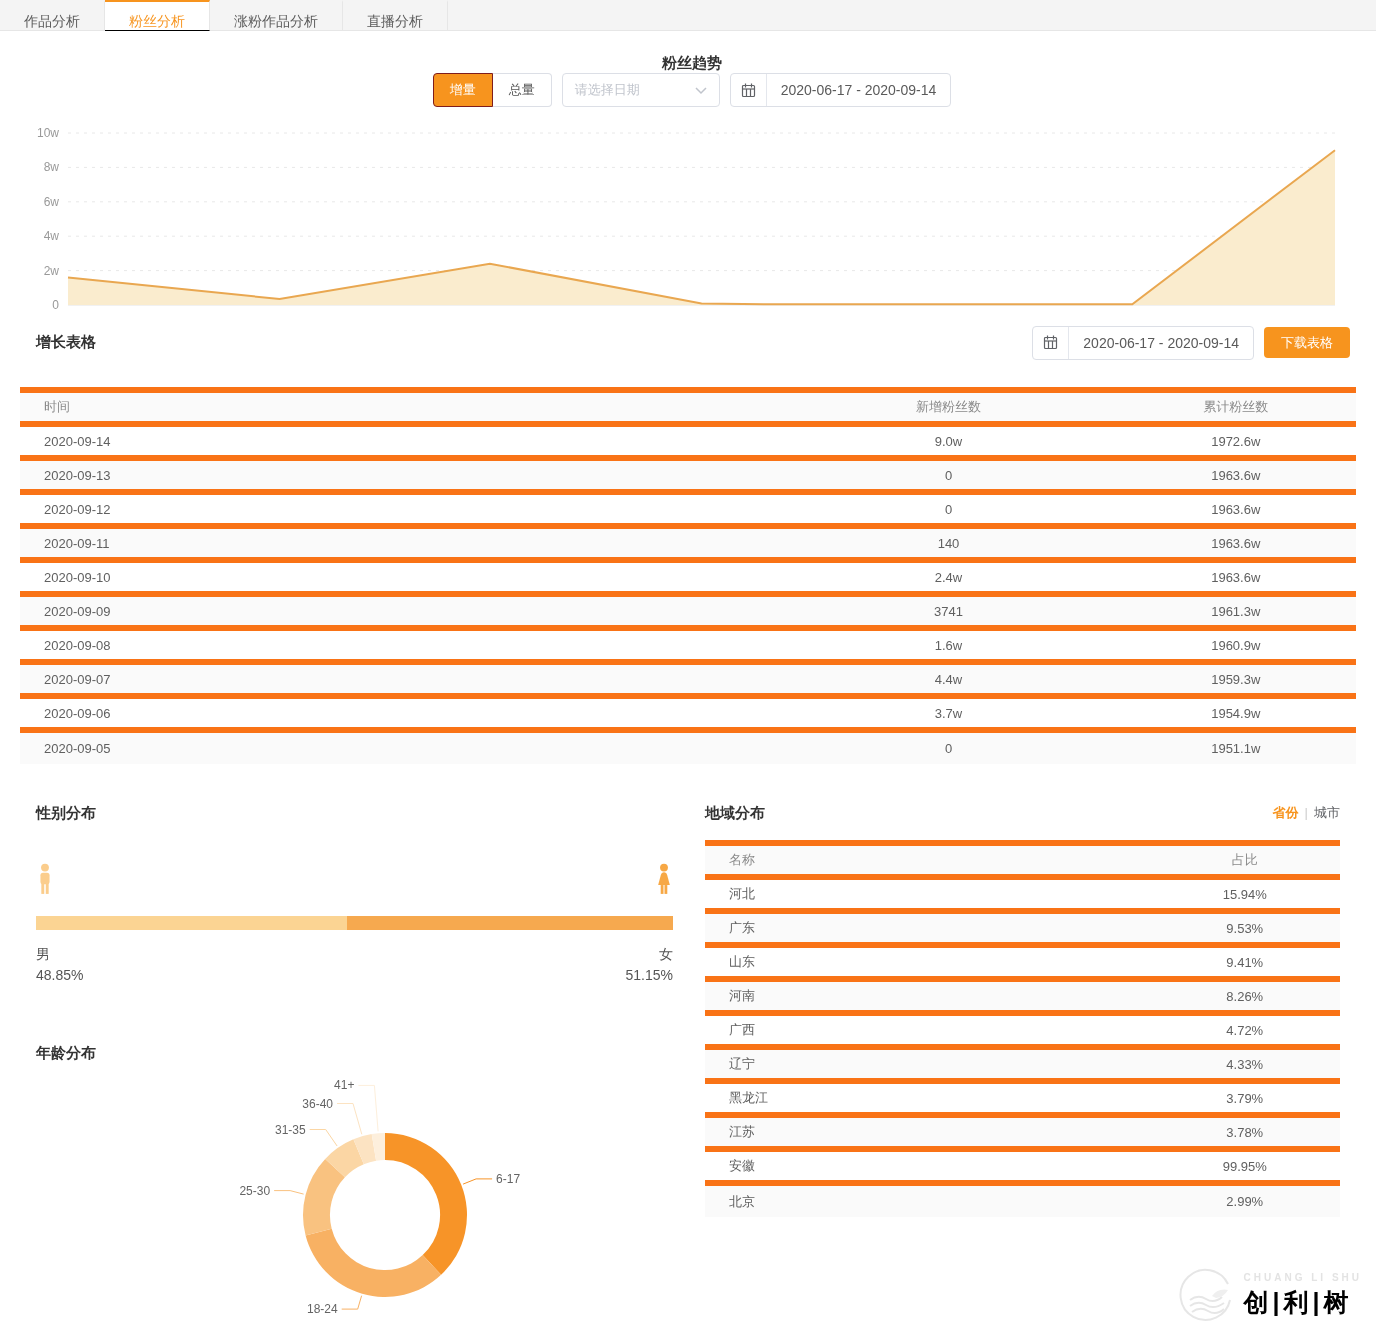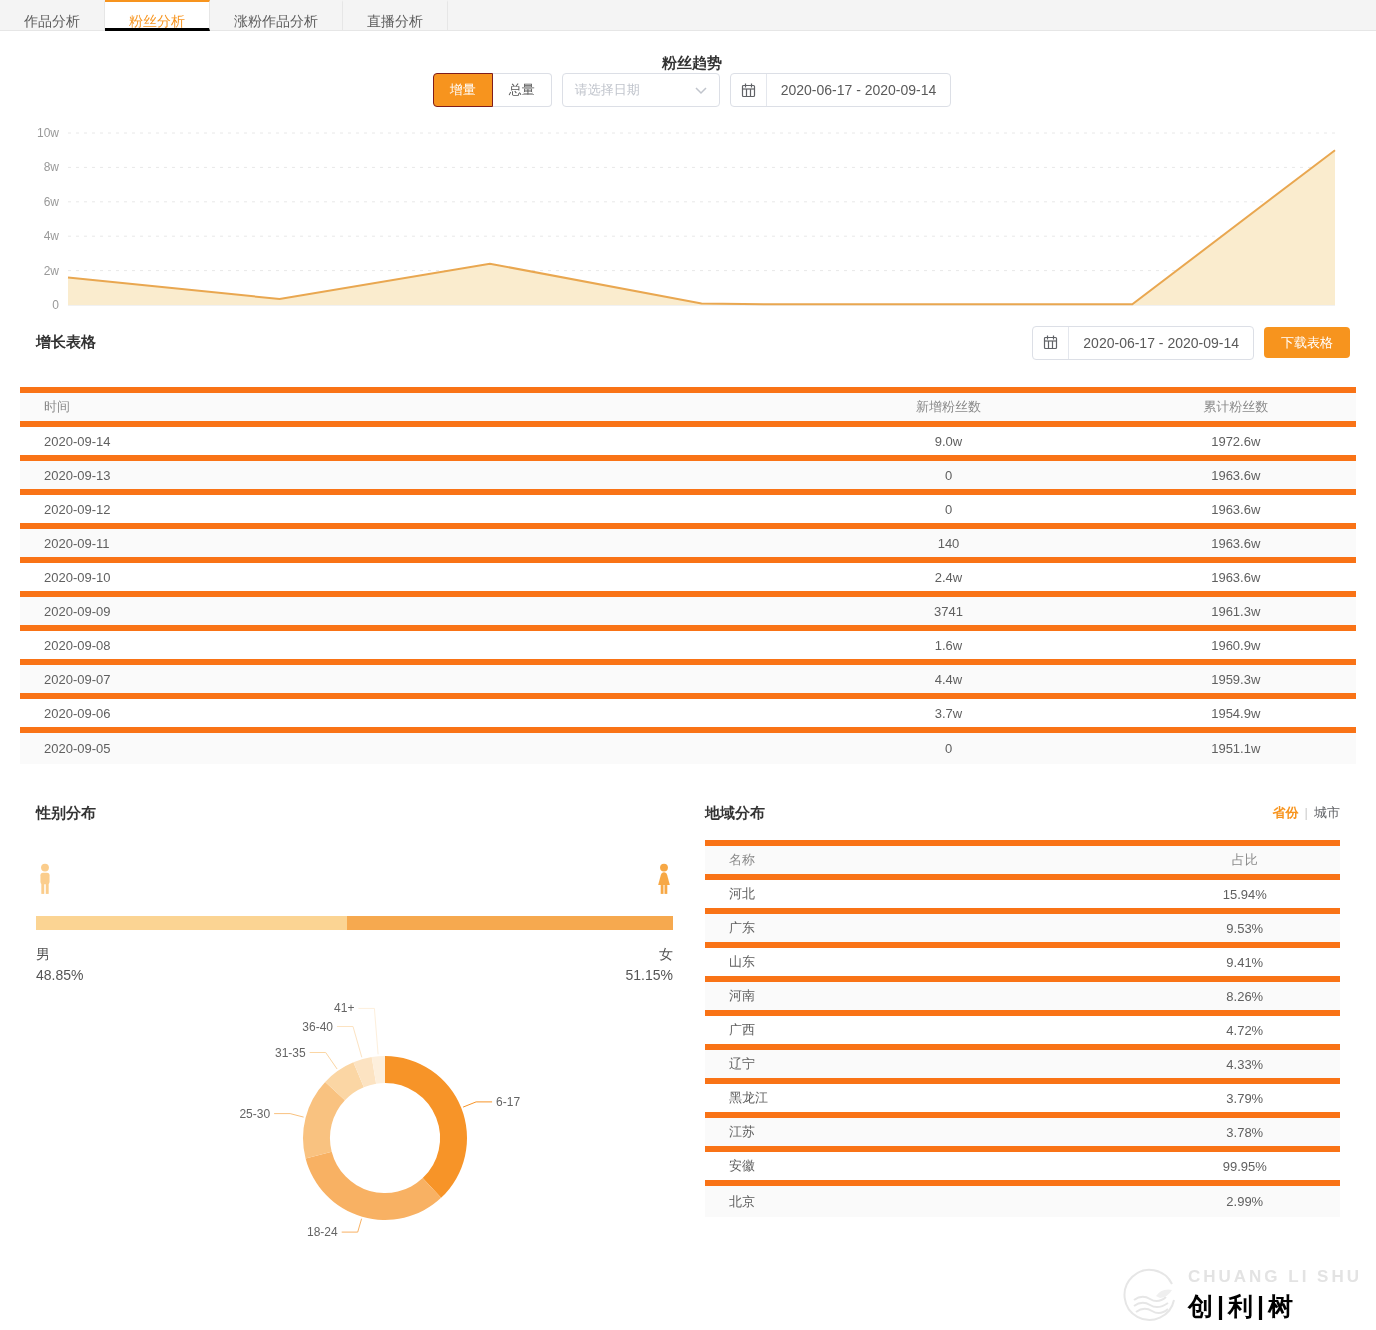--- a/index.html
+++ b/index.html
@@ -5,21 +5,21 @@
   * { box-sizing: border-box; margin: 0; padding: 0; }
   html,body { background:#fff; }
   body { font-family: "Liberation Sans", "DejaVu Sans", sans-serif; }
   .page { position:relative; width:1376px; height:1330px; background:#fff; overflow:hidden; }
 
   
   .tabbar { display:flex; height:31px; background:#f4f4f4; }
   .tab { padding:0 24px; line-height:38px; font-size:14px; color:#5a5a5a;
          background:#f4f4f4; border-right:1px solid #e6e6e6; border-bottom:1px solid #e6e6e6;
          border-top:2px solid transparent; cursor:pointer; white-space:nowrap; }
-  .tab.active { background:#fff; color:#f7941e; border-top:2px solid #f7941e; border-bottom:3px solid #000000; }
+  .tab.active { background:#fff; color:#f7941e; border-top:2px solid #f7941e; border-bottom:1px solid #000000; }
   .tab-filler { flex:1; border-bottom:1px solid #e6e6e6; }
 
   
   .trend-head { display:flex; justify-content:space-between; align-items:center; margin:23px 28px 0 36px; height:34px;flex-direction:column; }
   .sec-title { font-size:15px; font-weight:bold; color:#333; }
   .controls { display:flex; align-items:center; gap:10px; }
   .mode-group { display:flex; }
   .mode-btn { height:34px; line-height:32px; padding:0 16px; font-size:13px; cursor:pointer; }
   .mode-btn.active { background:#f7941e; color:#fff; border:1px solid #7f1d1d; border-radius:4px 0 0 4px; }
   .mode-btn.plain { background:#fff; color:#555; border:1px solid #dcdfe6; border-left:none; border-radius:0 4px 4px 0;text-align:right; }
@@ -70,21 +70,21 @@
   .region-tabs .sep { color:#ccc; margin:0 6px; }
   .region-tabs .city { color:#606266; cursor:pointer; }
   .region-table { width:635px; margin-top:18px; }
   .region-table th:first-child, .region-table td:first-child { text-align:left; padding-left:24px; }
   .region-table th:last-child, .region-table td:last-child { text-align:center; }
   .col-rname { width:70%; } .col-rpct { width:30%; }
 
   
   .watermark { position:absolute; right:14px; bottom:4px; display:flex; align-items:center; gap:8px; user-select:none; }
   .wm-text { text-align:left; color:#e3e3e3; }
-  .wm-line1 { font-size:17px; font-weight:bold; letter-spacing:3px; color:#e3e3e3; }
+  .wm-line1 { font-size:10px; font-weight:bold; letter-spacing:3px; color:#e3e3e3; }
   .wm-line2 { font-size:25px; font-weight:bold; letter-spacing:4px; color:#000000; margin-top:3px; }
 </style>
 </head>
 <body>
 
 <div class="page">
 
   <div class="tabbar" id="tabbar">
       <div class="tab">作品分析</div>
       <div class="tab active">粉丝分析</div>
@@ -263,20 +263,21 @@
         <div class="glabel">
           <div>男</div>
           <div>48.85%</div>
         </div>
         <div class="glabel right">
           <div>女</div>
           <div>51.15%</div>
         </div>
       </div>
 
+      <div class="sec-title age-title">年龄分布</div>
       <div class="age-chart-wrap">
         <svg id="age-svg" width="637" height="272">
             <path d="M349.0,58.0 A82,82 0 0 1 405.1,199.8 L386.7,180.1 A55,55 0 0 0 349.0,85.0 Z" fill="#F79428"></path>
             <path d="M427.1,109.1 L440.1,103.9 L456.1,103.9" fill="none" stroke="#F79428" stroke-width="1"></path>
             <text x="460.1" y="107.9" text-anchor="start" font-size="12" fill="#646464">6-17</text>
             <path d="M405.1,199.8 A82,82 0 0 1 269.6,160.4 L295.7,153.7 A55,55 0 0 0 386.7,180.1 Z" fill="#F8B163"></path>
             <path d="M325.6,220.7 L321.7,234.1 L305.7,234.1" fill="none" stroke="#F8B163" stroke-width="1"></path>
             <text x="301.7" y="238.1" text-anchor="end" font-size="12" fill="#646464">18-24</text>
             <path d="M269.6,160.4 A82,82 0 0 1 289.2,83.9 L308.9,102.3 A55,55 0 0 0 295.7,153.7 Z" fill="#F9C280"></path>
             <path d="M267.6,119.1 L254.1,115.6 L238.1,115.6" fill="none" stroke="#F9C280" stroke-width="1"></path>

